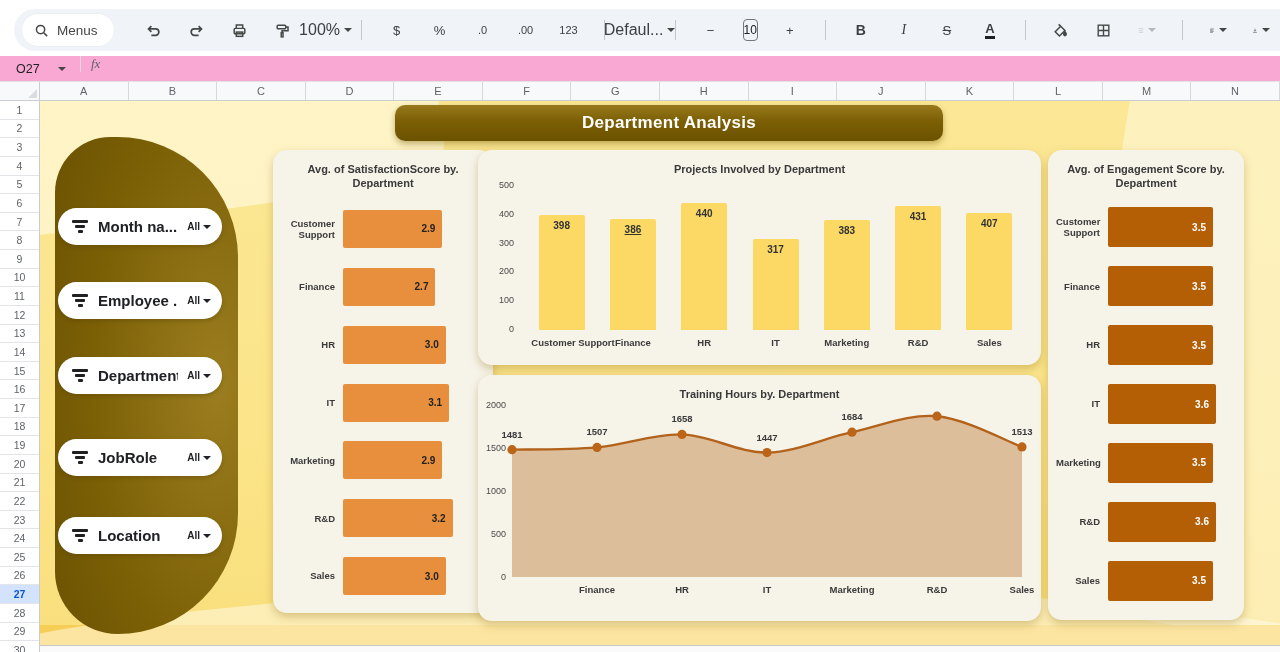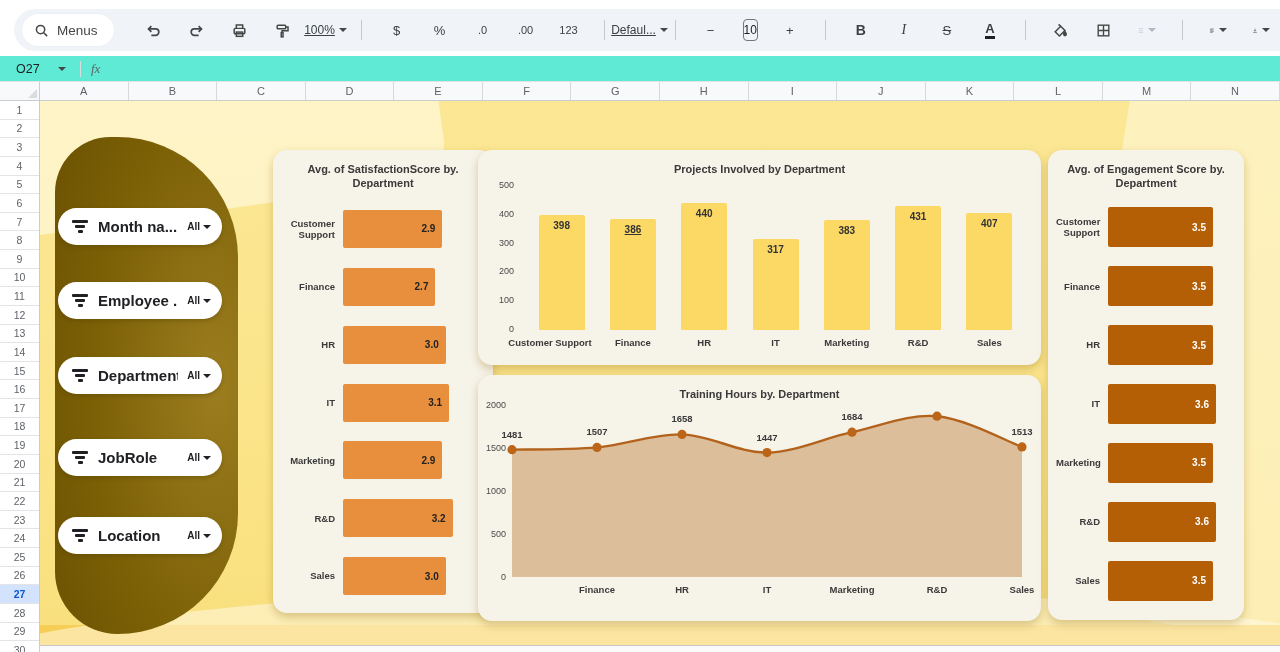--- a/index.html
+++ b/index.html
@@ -19,37 +19,37 @@
     background:#fff; border-radius:17px; height:32px; padding:0 16px 0 12px;
     display:flex; align-items:center; gap:8px; color:#444746; font-size:13.5px;
     margin-right:10px; box-shadow:0 0 0 1px rgba(0,0,0,0.02);
   }
   .tb-btn {
     height:28px; min-width:26px; padding:0 4px; border-radius:4px;
     display:flex; align-items:center; justify-content:center;
     color:#3C4043; font-size:13px; cursor:default; white-space:nowrap;
   }
   .tb-btn svg { display:block; }
-  .tb-txt { font-size:12px; color:#3C4043;text-decoration:underline; }
+  .tb-txt { font-size:16px; color:#3C4043; }
   .tb-small { font-size:11px; }
   .tb-divider { width:1px; height:20px; background:#C4C7CC; margin:0 5px; flex:none; }
   .caret { width:0; height:0; border-left:4px solid transparent; border-right:4px solid transparent; border-top:4px solid #444746; margin-left:4px; }
   .caret.gray { border-top-color:#B4B8BE; }
   .font-size-box {
     width:28px; height:22px; border:1px solid #747775; border-radius:4px;
     display:flex; align-items:center; justify-content:center; font-size:12px; color:#202124; margin:0 2px;
   }
   .bold-b { font-weight:bold; font-size:14px; }
   .italic-i { font-style:italic; font-family:"Liberation Serif", serif; font-size:14px; }
   .strike-s { text-decoration:line-through; font-size:13px; }
   .tcolor-a { font-size:13px; font-weight:bold; border-bottom:3px solid #202124; line-height:1; padding-bottom:1px; }
   
   .formula-bar {
-    position:absolute; top:56px; left:0; right:0; height:26px; background:#5eead4;
-    border-bottom:1px solid #E1E3E1; display:flex; align-items:center; font-size:12.5px; color:#202124;
+    position:absolute; top:56px; left:0; right:0; height:26px; background:#f9a8d4;
+    border-bottom:1px solid #E1E3E1; display:flex; font-size:12.5px; color:#202124;
   }
   .name-box { width:66px; padding-left:16px; display:flex; align-items:center; justify-content:space-between; }
   .fx-divider { width:1px; height:16px; background:#DADCE0; margin:0 10px 0 14px; }
   .fx { font-family:"Liberation Serif", serif; font-style:italic; color:#5F6368; font-size:13px; }
   
   .corner {
     position:absolute; top:82px; left:0; width:40px; height:19px;
     background:#F8F9FA; border-right:1px solid #C9CCD1; border-bottom:1px solid #C9CCD1;
   }
   .corner:after { content:""; position:absolute; right:2px; bottom:2px;
@@ -362,20 +362,23 @@
     <div class="row-h">29</div>
     <div class="row-h">30</div>
   </div>
 
 <div class="sheet">
   <div class="wedge-tl"></div>
   <div class="wedge-r"></div>
   <div class="band-bottom"></div>
   <div class="sweep"></div>
 
+  <div class="banner">
+    <span>Department Analysis</span>
+  </div>
 
   <div class="blob"></div>
   <div id="slicers">
       <div class="slicer" style="top: 107px;">
         <div class="slicer-icon">
           <span class="l1"></span>
           <span class="l2"></span>
           <span class="l3"></span>
         </div>
         <div class="slicer-label">Month na...</div>
@@ -489,21 +492,21 @@
     <div class="panel-title">Projects Involved by Department</div>
     <div id="chart-projects">
         <div class="ctick" style="left: 8px; top: 30px;">500</div>
         <div class="ctick" style="left: 8px; top: 58.8px;">400</div>
         <div class="ctick" style="left: 8px; top: 87.6px;">300</div>
         <div class="ctick" style="left: 8px; top: 116.4px;">200</div>
         <div class="ctick" style="left: 8px; top: 145.2px;">100</div>
         <div class="ctick" style="left: 8px; top: 174px;">0</div>
         <div class="cbar" style="left: 60.6429px; width: 46px; top: 65.376px; height: 114.624px; background: rgb(251, 217, 100);"></div>
         <div class="cbar-val" style="left: 61.6429px; width: 44px; top: 70.376px; color: rgb(51, 51, 51);">398</div>
-        <div class="cxlab" style="left: 17px; width: 110px; top: 187px;">Customer Support</div>
+        <div class="cxlab" style="left: 40px; width: 110px; top: 187px;">Customer Support</div>
         <div class="cbar" style="left: 131.929px; width: 46px; top: 68.832px; height: 111.168px; background: rgb(251, 217, 100);"></div>
         <div class="cbar-val" style="left: 132.929px; width: 44px; top: 73.832px; color: rgb(51, 51, 51); text-decoration: underline;">386</div>
         <div class="cxlab" style="left: 99.9286px; width: 110px; top: 187px;">Finance</div>
         <div class="cbar" style="left: 203.214px; width: 46px; top: 53.28px; height: 126.72px; background: rgb(251, 217, 100);"></div>
         <div class="cbar-val" style="left: 204.214px; width: 44px; top: 58.28px; color: rgb(51, 51, 51);">440</div>
         <div class="cxlab" style="left: 171.214px; width: 110px; top: 187px;">HR</div>
         <div class="cbar" style="left: 274.5px; width: 46px; top: 88.704px; height: 91.296px; background: rgb(251, 217, 100);"></div>
         <div class="cbar-val" style="left: 275.5px; width: 44px; top: 93.704px; color: rgb(51, 51, 51);">317</div>
         <div class="cxlab" style="left: 242.5px; width: 110px; top: 187px;">IT</div>
         <div class="cbar" style="left: 345.786px; width: 46px; top: 69.696px; height: 110.304px; background: rgb(251, 217, 100);"></div>

